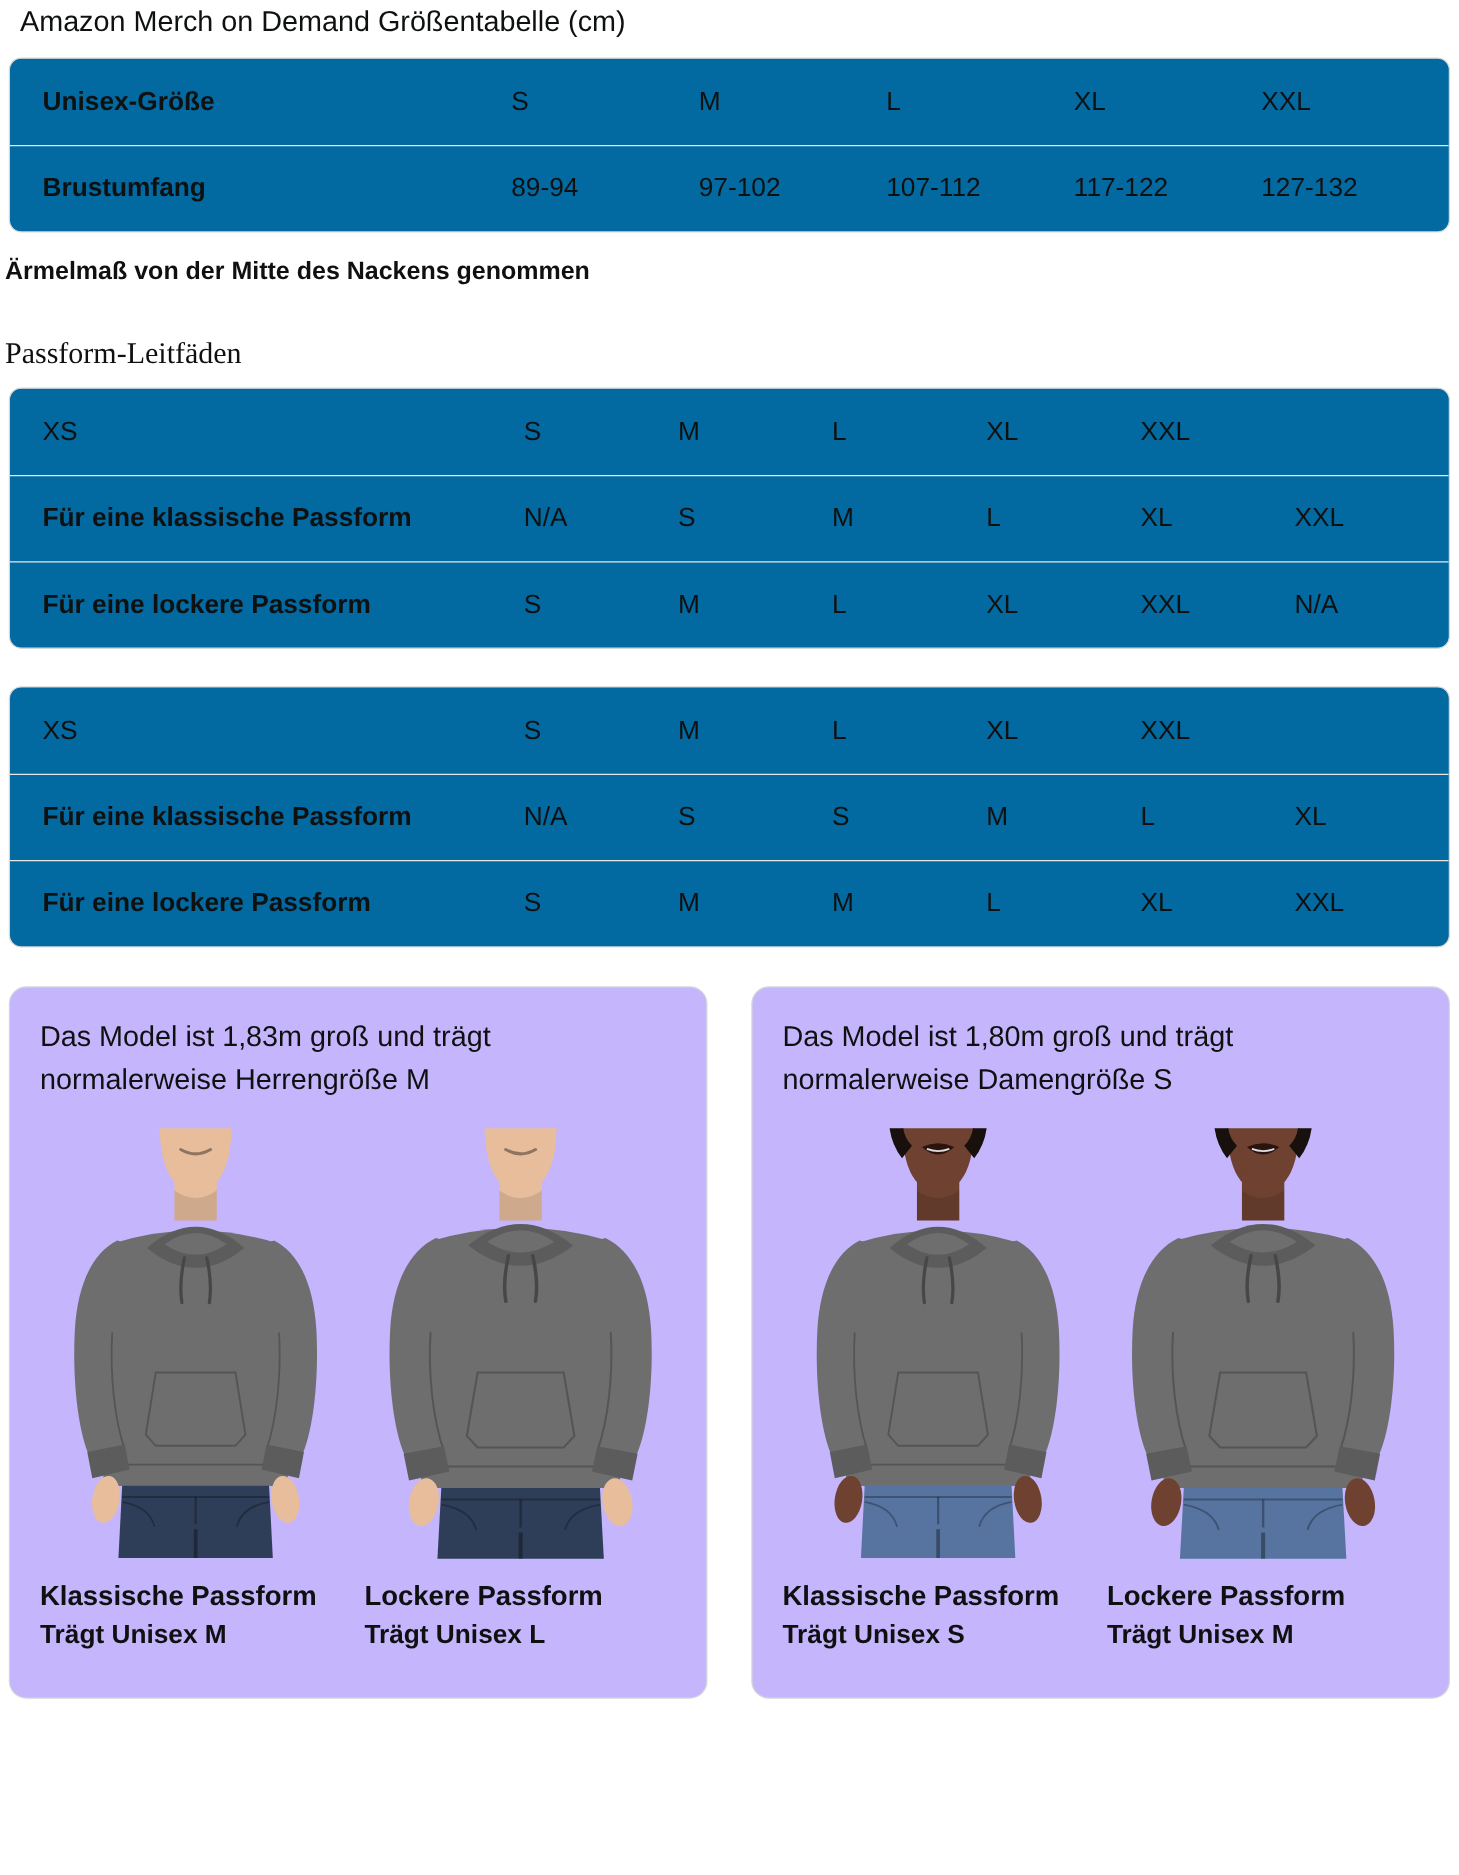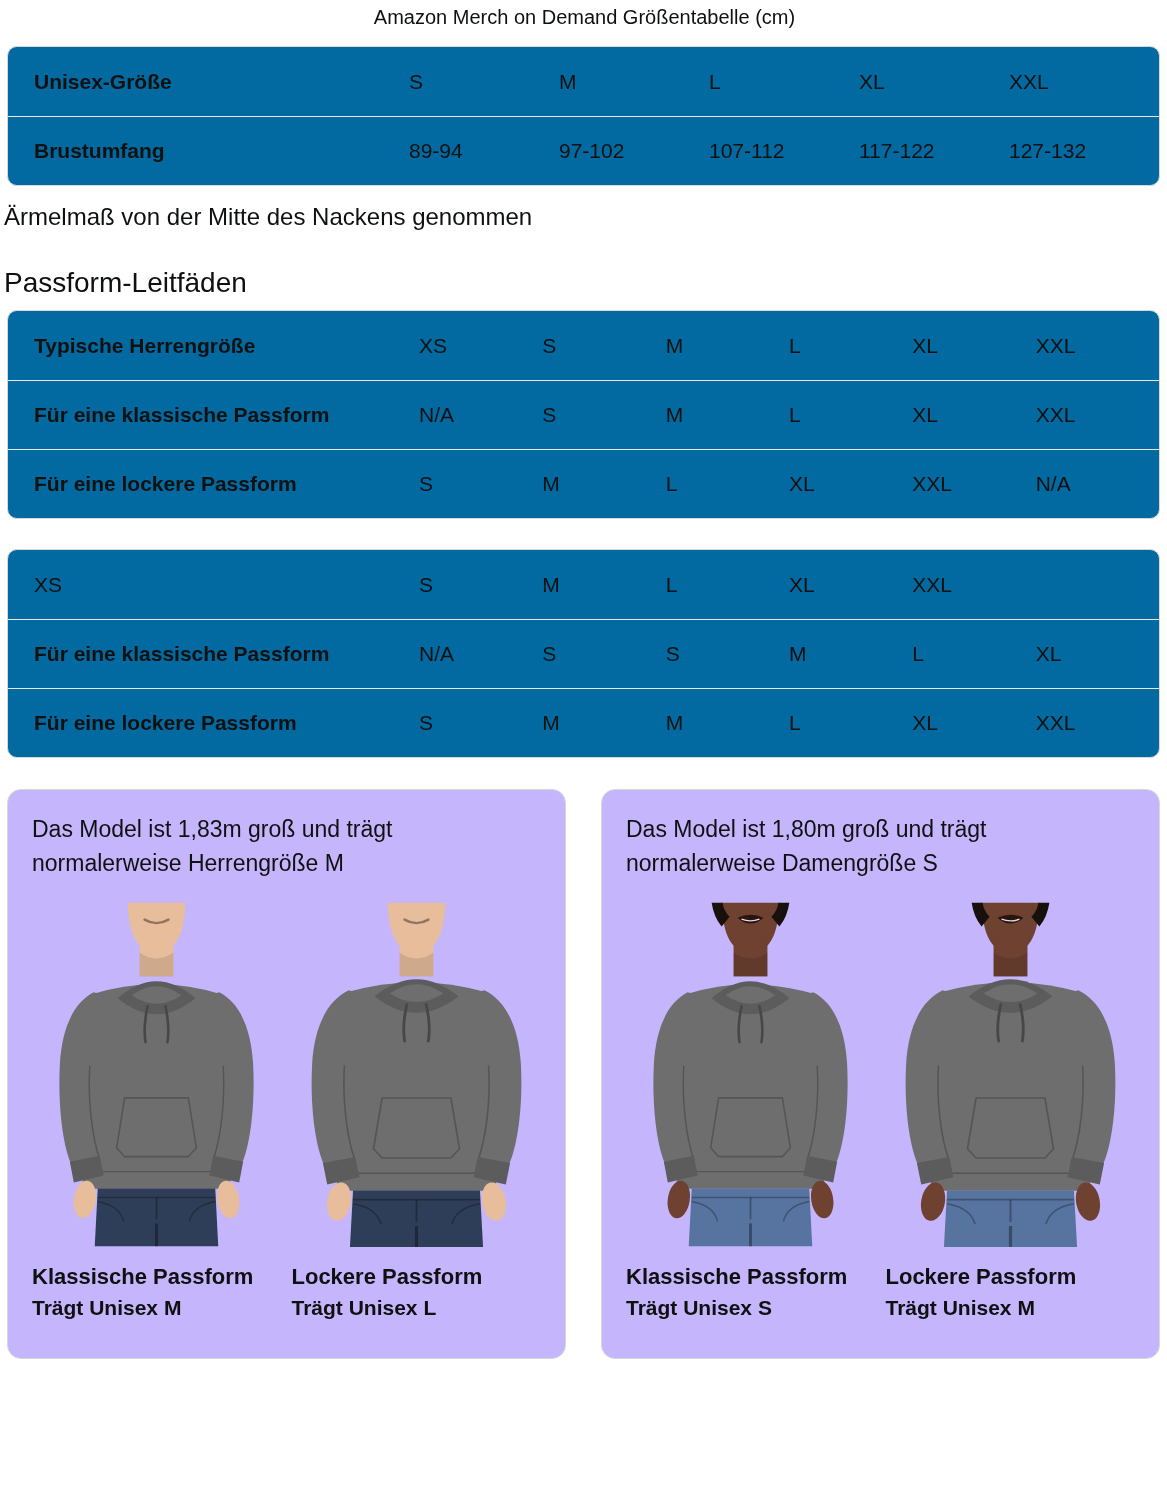--- a/index.html
+++ b/index.html
@@ -4,22 +4,22 @@
 <style>
   * { box-sizing: border-box; margin: 0; padding: 0; }
   html, body { width: 1167px; height: 1500px; background: #fff; overflow: hidden; }
   body {
     font-family: "Liberation Sans", "DejaVu Sans", sans-serif;
     color: var(--text, #0f1111);
   }
   .page { width: 1167px; height: 1500px; }
 
   h1.page-title {
-    margin: 3px 0 0 2px;
-    font-size: 20px; line-height: 28px; font-weight: 400; text-align: center;
+    margin: 3px 0 0 16px;
+    font-size: 23px; line-height: 28px; font-weight: 400;
   }
   .table {
     margin: 15px 7px 0 7px;
     border: 1px solid var(--border, #d5d9d9);
     border-radius: 10px;
     background: #0369a1;
     overflow: hidden;
   }
   .table .row {
     display: grid;
@@ -28,25 +28,25 @@
     height: 69px;
     padding-left: 26px;
   }
   .table.fit .row { grid-template-columns: 385px repeat(6, 1fr); }
   .table .row + .row { border-top: 1px solid var(--divider, #e7e7e7); }
   .cell { font-size: 21px; }
   .cell.label { font-weight: 700; padding-right: 8px; }
 
   p.note {
     margin: 19px 0 0 4px;
-    font-size: 24px; line-height: 24px; font-weight: 400;
+    font-size: 20px; line-height: 24px; font-weight: 700;
   }
   h2.fit-heading {
     margin: 40px 0 0 4px;
-    font-size: 28px; line-height: 28px; font-weight: 400;
+    font-size: 24px; line-height: 28px; font-weight: 400; font-family: Liberation Serif, serif;
   }
   .table.fit-first { margin-top: 13px; }
   .table.fit-second { margin-top: 30px; }
 
   .cards {
     display: flex; gap: 35px;
     margin: 31px 7px 0 7px;
   }
   .card {
     flex: 1 1 0;
@@ -104,21 +104,20 @@
       <div class="cell">127-132</div>
     </div>
   </section>
 
   <p class="note">Ärmelmaß von der Mitte des Nackens genommen</p>
 
   <h2 class="fit-heading">Passform-Leitfäden</h2>
 
   <section class="table fit fit-first">
     <div class="row">
-      <div class="cell label">Typische Herrengröße</div>
       <div class="cell">XS</div>
       <div class="cell">S</div>
       <div class="cell">M</div>
       <div class="cell">L</div>
       <div class="cell">XL</div>
       <div class="cell">XXL</div>
     </div>
     <div class="row">
       <div class="cell label">Für eine klassische Passform</div>
       <div class="cell">N/A</div>

